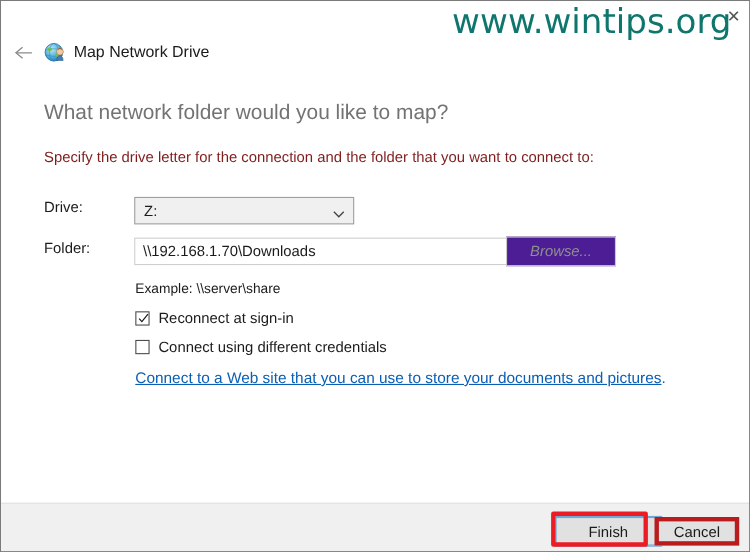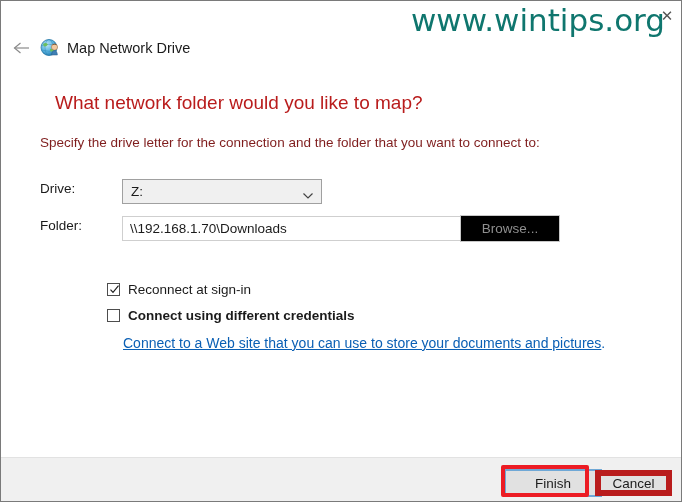--- a/index.html
+++ b/index.html
@@ -105,23 +105,22 @@
     width: 680px;
     height: 388px;
     background: #ffffff;
   }
 
   #heading {
     position: absolute;
     left: 39px;
     top: 23px;
     font-size: 19px;
-    color: #b91c1c;
-    white-space: nowrap;
-    margin-left: 15px;
+    color: #737373;
+    white-space: nowrap;
   }
 
   #subheading {
     position: absolute;
     left: 39px;
     top: 66px;
     font-size: 13.5px;
     color: #7f1d1d;
     white-space: nowrap;
   }
@@ -193,50 +192,51 @@
 
   
   #browse-button {
     position: absolute;
     left: 459px;
     top: 146px;
     width: 100px;
     height: 27px;
     box-sizing: border-box;
     border: 1px solid #c8c8c8;
-    background: #000000;
+    background: #4c1d95;
     color: #8f8f8f;
     font-size: 13.5px;
     display: flex;
     align-items: center;
     justify-content: center;
     cursor: default;
+    font-style: italic;
   }
 
   #example-text {
     position: absolute;
     left: 122px;
     top: 186px;
     font-size: 12.5px;
     color: #1b1b1b;
     white-space: nowrap;
   }
 
   
   .checkbox-row {
     position: absolute;
-    left: 106px;
+    left: 122px;
     height: 18px;
     display: flex;
     align-items: center;
     cursor: pointer;
     justify-content: center;
   }
   #reconnect-row { top: 211px; }
-  #credentials-row { top: 237px; font-weight: bold; }
+  #credentials-row { top: 237px; }
 
   .cb-box {
     width: 13px;
     height: 13px;
     box-sizing: border-box;
     border: 1px solid #4d4d4d;
     background: #ffffff;
     position: relative;
     flex: 0 0 auto;
   }
@@ -279,21 +279,21 @@
     background: #f0f0f0;
     border-top: 1px solid #e2e2e2;
     box-sizing: border-box;
   }
 
   .dialog-button {
     position: absolute;
     box-sizing: border-box;
     height: 26px;
     background: #e1e1e1;
-    border: 6px solid #b91c1c;
+    border: 4px solid #b91c1c;
     font-size: 13.5px;
     color: #1b1b1b;
     display: flex;
     align-items: center;
     justify-content: center;
     cursor: pointer;
   }
   #finish-button {
     left: 504px;
     top: 12px;
@@ -385,20 +385,21 @@
       <span id="folder-value">\\192.168.1.70\Downloads</span>
       <span id="folder-chevron">
         <svg width="12" height="10" viewBox="0 0 12 10">
           <path d="M1.5 2.5 L6 7 L10.5 2.5" fill="none" stroke="#c3c3c3" stroke-width="1.2"></path>
         </svg>
       </span>
     </div>
 
     <div id="browse-button">Browse...</div>
 
+    <div id="example-text">Example: \\server\share</div>
 
     <div class="checkbox-row" id="reconnect-row">
       <span class="cb-box">
         <svg width="11" height="11" viewBox="0 0 11 11">
           <path d="M1.5 5.6 L4 8.4 L9.5 1.6" fill="none" stroke="#1b1b1b" stroke-width="1.1"></path>
         </svg>
       </span>
       <span class="cb-label">Reconnect at sign-in</span>
     </div>
 

